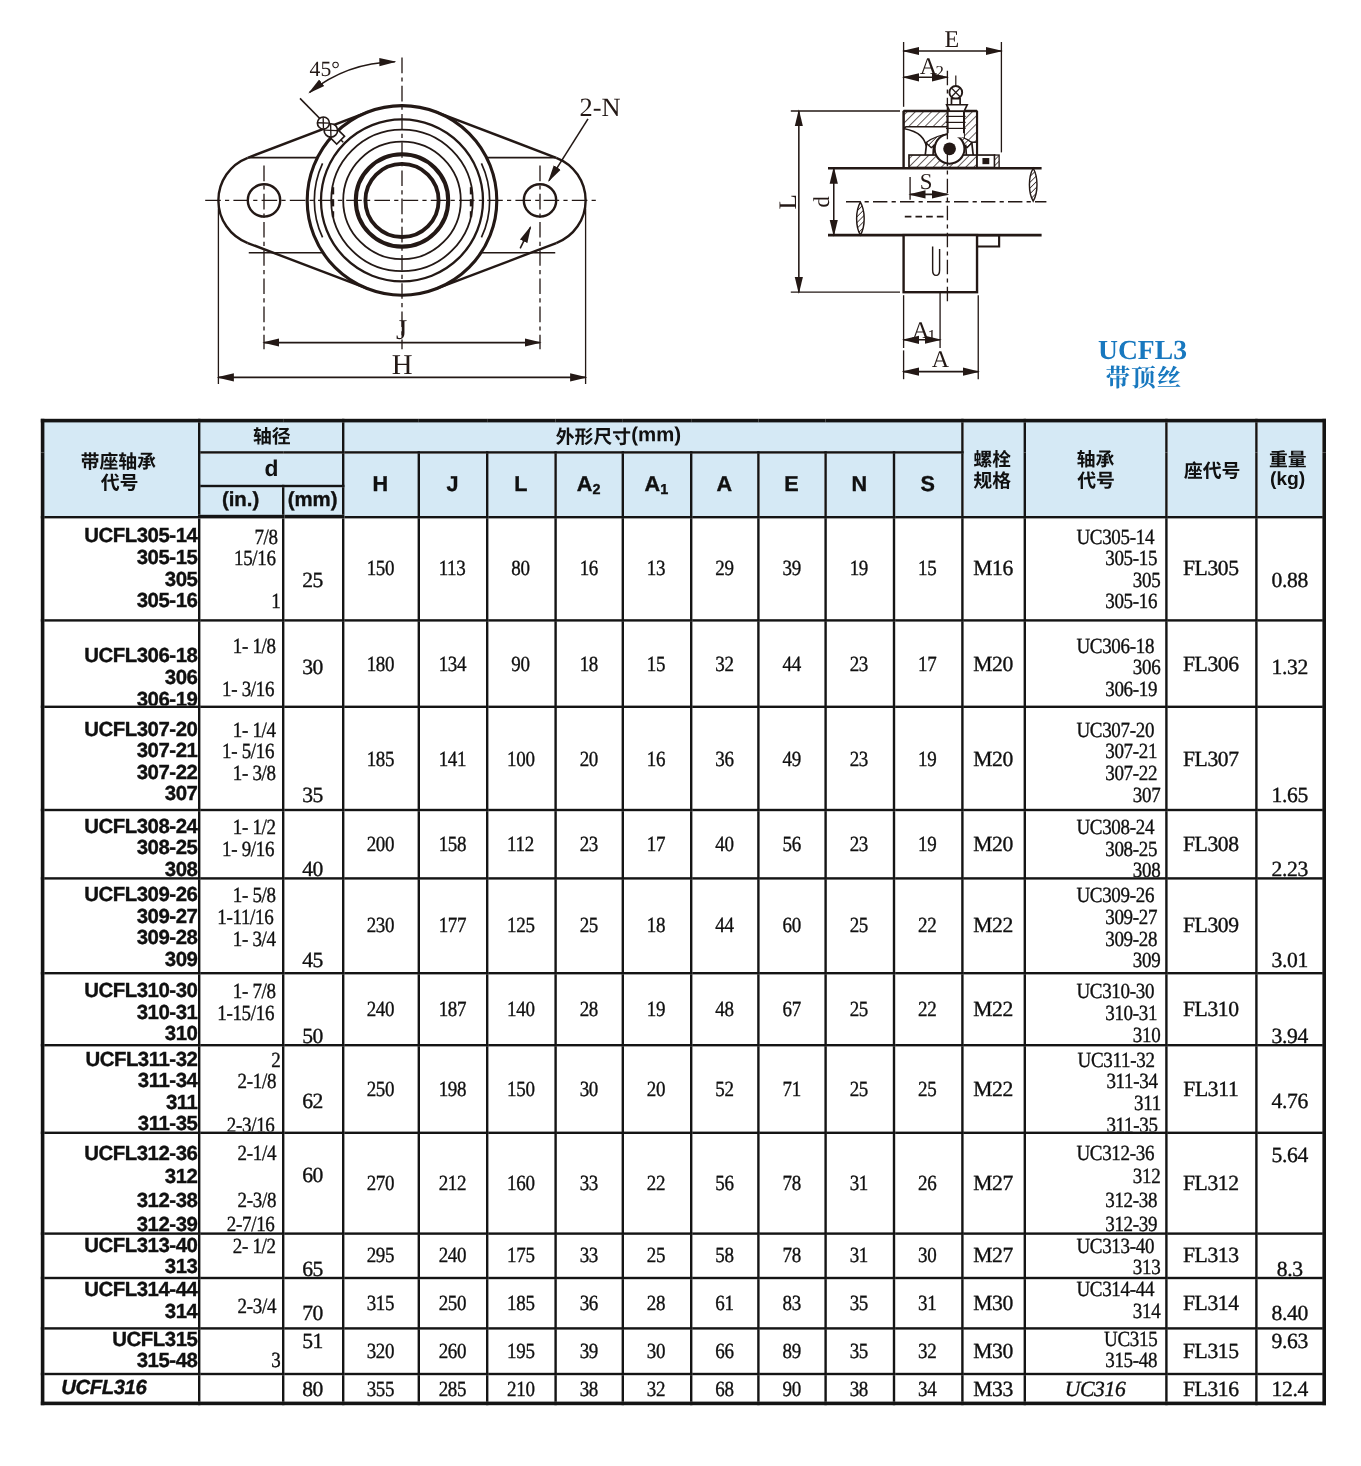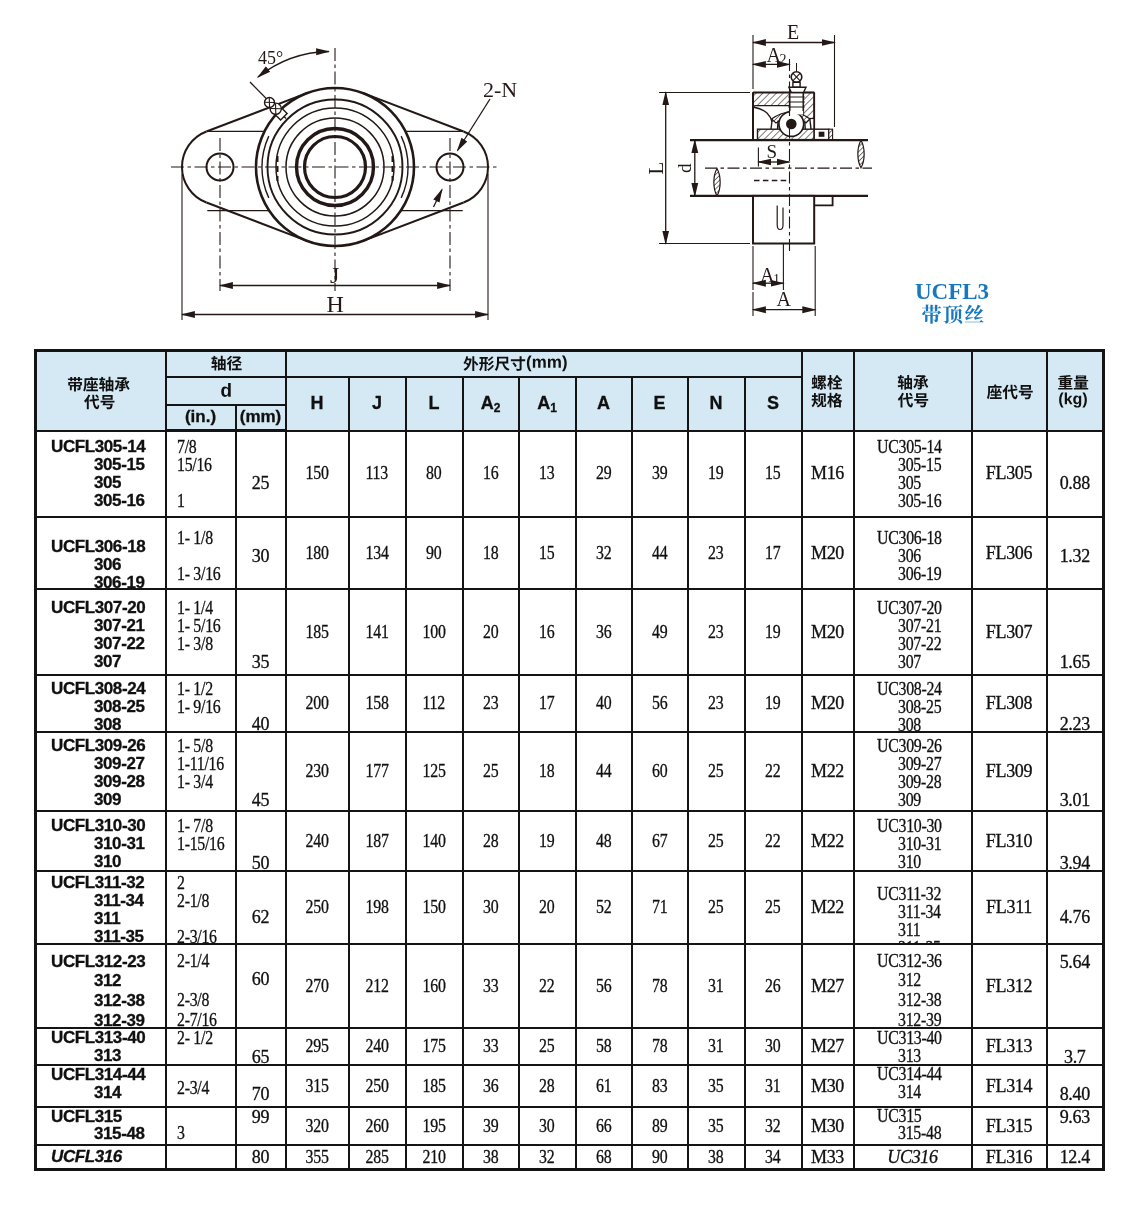--- a/index.html
+++ b/index.html
@@ -7,21 +7,21 @@
 .page{position:relative;width:1134px;height:1222px;font-family:"Liberation Sans",sans-serif;}
 .abs{position:absolute;}
 svg.cjk{position:absolute;left:0;top:0;pointer-events:none;}
 #tblwrap{position:absolute;left:34px;top:349px;}
 table{border-collapse:collapse;table-layout:fixed;width:1070px;border:3px solid #141414;}
 td{border:2px solid #141414;padding:0;margin:0;text-align:center;vertical-align:middle;
    font-family:"Liberation Serif",serif;font-size:18px;color:#101010;letter-spacing:-0.3px;
    -webkit-text-stroke:0.3px #101010;overflow:hidden;}
 tr.hd td{background:#d5e9f5;font-family:"Liberation Sans",sans-serif;font-weight:bold;font-size:17px;letter-spacing:0;}
 tr.h3e td{border-bottom:3px solid #141414;}
-td.n,td.d,td.u{vertical-align:top;text-align:left;}
+td.n,td.d,td.u{vertical-align:top;text-align:right;}
 td.n{font-family:"Liberation Sans",sans-serif;font-weight:bold;font-size:17px;letter-spacing:-0.4px;}
 div.cc{box-sizing:border-box;overflow:hidden;line-height:18px;}
 div.cm{display:flex;align-items:center;font-style:italic;}
 td.n div.cm{padding-left:14px;}
 td.u div.cm{justify-content:center;}
 td.n .cc>div{padding-left:14px;white-space:nowrap;}
 td.n .cc>div.i{padding-left:57px;}
 td.d .cc>div{padding-left:10px;white-space:nowrap;}
 td.u .cc>div{padding-left:22px;white-space:nowrap;}
 td.u .cc>div.i{padding-left:43px;}
@@ -542,36 +542,36 @@
             <td><i class="sx">198</i></td>
             <td><i class="sx">150</i></td>
             <td><i class="sx">30</i></td>
             <td><i class="sx">20</i></td>
             <td><i class="sx">52</i></td>
             <td><i class="sx">71</i></td>
             <td><i class="sx">25</i></td>
             <td><i class="sx">25</i></td>
             <td>M22</td>
             <td class="u">
-              <div class="cc" style="height:71px;padding-top:13px">
+              <div class="cc" style="height:71px;padding-top:2px">
                 <div style="height:18px;line-height:18px"><i class="sx">UC311-32</i></div>
                 <div class="i" style="height:18px;line-height:18px"><i class="sx">311-34</i></div>
                 <div class="i" style="height:18px;line-height:18px"><i class="sx">311</i></div>
                 <div class="i" style="height:18px;line-height:18px"><i class="sx">311-35</i></div>
               </div>
             </td>
             <td>FL311</td>
             <td class="w">
               <div class="cc" style="height:71px;padding-top:35.5px">4.76</div>
             </td>
           </tr>
 <tr style="height:84px">
             <td class="n">
               <div class="cc" style="height:82px;padding-top:6.6px">
-                <div style="height:19.7px;line-height:19.7px">UCFL312-23</div>
+                <div style="height:19.7px;line-height:19.7px">UCFL312-36</div>
                 <div class="i" style="height:19.7px;line-height:19.7px">312</div>
                 <div class="i" style="height:19.7px;line-height:19.7px">312-38</div>
                 <div class="i" style="height:19.7px;line-height:19.7px">312-39</div>
               </div>
             </td>
             <td class="d">
               <div class="cc" style="height:82px;padding-top:6.6px">
                 <div style="height:19.7px;line-height:19.7px"><i class="sx">2-1/4</i></div>
                 <div style="height:19.7px;line-height:19.7px"></div>
                 <div style="height:19.7px;line-height:19.7px"><i class="sx">2-3/8</i></div>
@@ -631,21 +631,21 @@
             <td><i class="sx">30</i></td>
             <td>M27</td>
             <td class="u">
               <div class="cc" style="height:35px;padding-top:0.4px">
                 <div style="height:18px;line-height:18px"><i class="sx">UC313-40</i></div>
                 <div class="i" style="height:18px;line-height:18px"><i class="sx">313</i></div>
               </div>
             </td>
             <td>FL313</td>
             <td class="w">
-              <div class="cc" style="height:35px;padding-top:19.0px">3.7</div>
+              <div class="cc" style="height:35px;padding-top:19.0px">8.3</div>
             </td>
           </tr>
 <tr style="height:42px">
             <td class="n">
               <div class="cc" style="height:40px;padding-top:0px">
                 <div style="height:17.9px;line-height:17.9px">UCFL314-44</div>
                 <div class="i" style="height:17.9px;line-height:17.9px">314</div>
               </div>
             </td>
             <td class="d">
@@ -685,21 +685,21 @@
                 <div class="i" style="height:17.1px;line-height:17.1px">315-48</div>
               </div>
             </td>
             <td class="d">
               <div class="cc" style="height:36px;padding-top:0.4px">
                 <div style="height:17.1px;line-height:17.1px"></div>
                 <div style="height:17.1px;line-height:17.1px"><i class="sx">3</i></div>
               </div>
             </td>
             <td class="mm">
-              <div class="cc" style="height:36px;padding-top:0px">99</div>
+              <div class="cc" style="height:36px;padding-top:0px">51</div>
             </td>
             <td><i class="sx">320</i></td>
             <td><i class="sx">260</i></td>
             <td><i class="sx">195</i></td>
             <td><i class="sx">39</i></td>
             <td><i class="sx">30</i></td>
             <td><i class="sx">66</i></td>
             <td><i class="sx">89</i></td>
             <td><i class="sx">35</i></td>
             <td><i class="sx">32</i></td>

